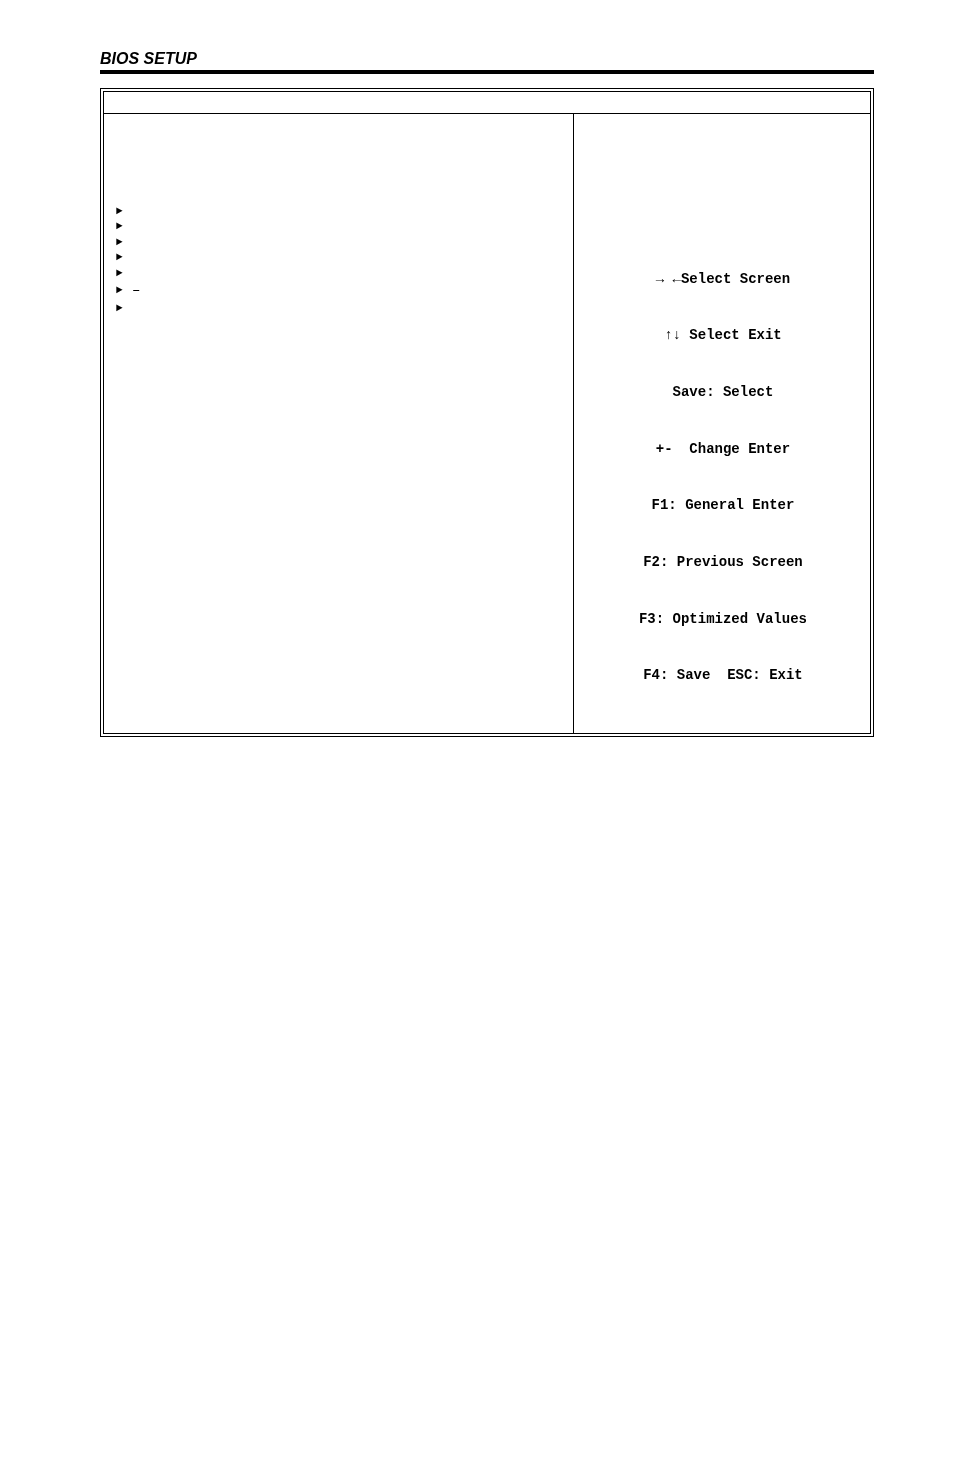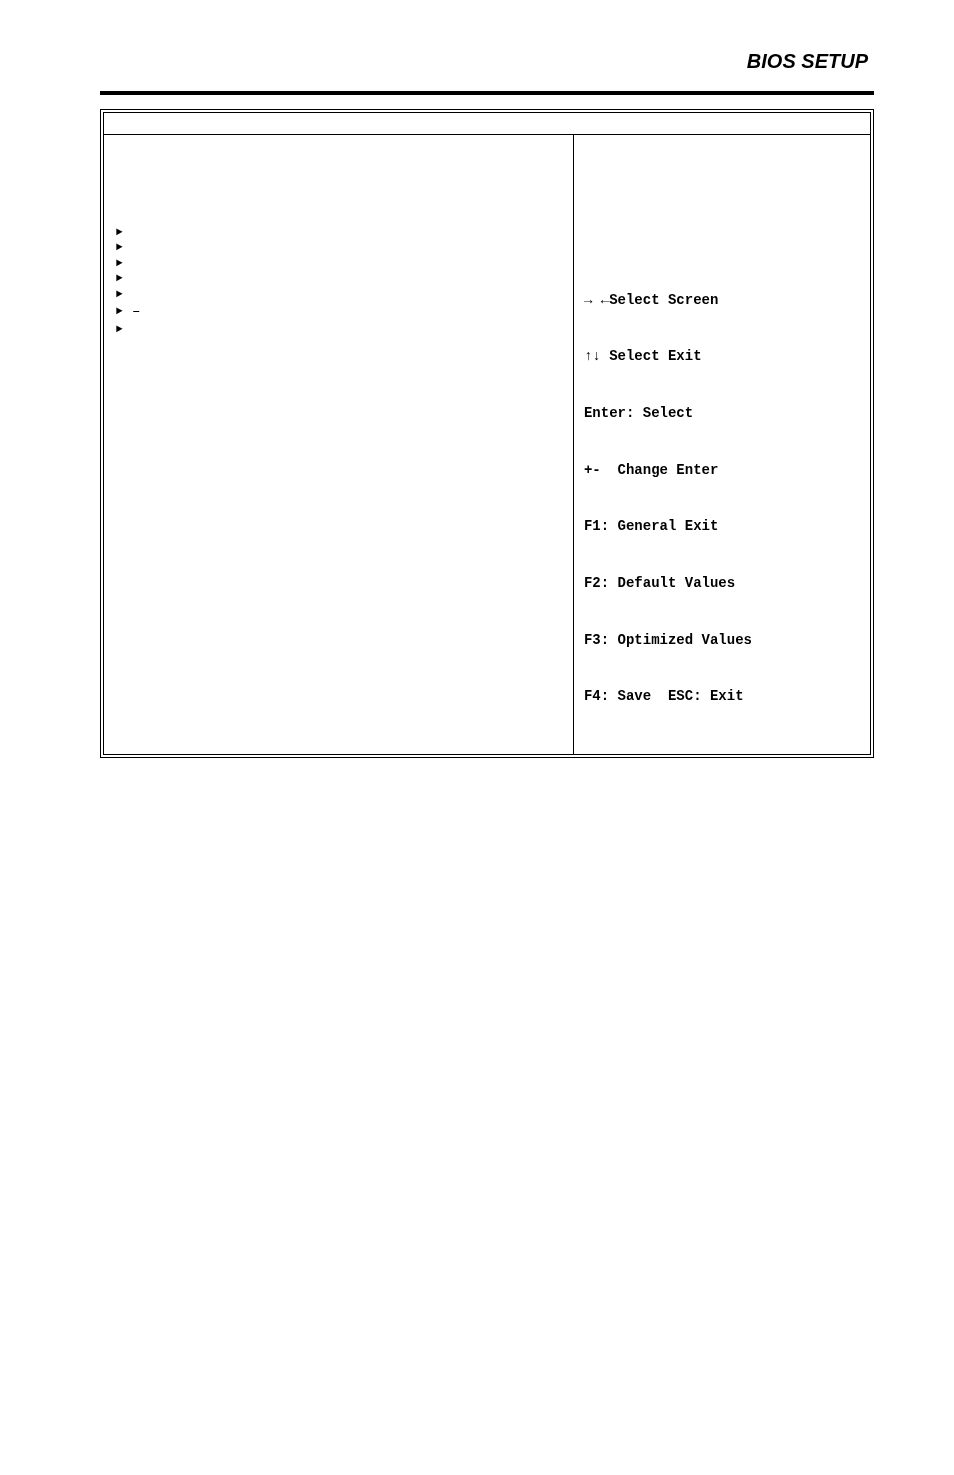--- a/index.html
+++ b/index.html
@@ -7,26 +7,26 @@
       width: 954px;
       height: 1475px;
       background: #fff;
       font-family: "Courier New", monospace;
       font-size: 14px;
       color: #000;
       position: relative;
       padding: 50px 80px 40px 100px;
     }
     .page-header {
-      text-align: right;
+      text-align: left;
       font-style: italic;
       font-weight: bold;
       font-family: Arial, sans-serif;
-      font-size: 20px;
-      margin-bottom: 18px;
+      font-size: 16px;
+      margin-bottom: 2px;
       padding-right: 6px;
     }
     .header-rule {
       border: none;
       border-top: 4px solid #000;
       margin-bottom: 14px;
     }
     .bios-frame {
       border: 4px double #000;
       padding: 0;
@@ -47,20 +47,21 @@
       padding: 10px 12px 18px 12px;
       border-right: 1px solid #000;
       min-height: 260px;
     }
     .right-pane {
       flex: 1;
       padding: 10px 8px 10px 10px;
       font-weight: bold;
       white-space: pre;
       line-height: 1.35;
+      text-align: center;
     }
     .item-row {
       display: flex;
       align-items: center;
       line-height: 1.4;
       white-space: pre;
     }
     .marker {
       font-size: 11px;
       width: 16px;
@@ -116,24 +117,24 @@
       <div class="item-row">
         <span class="marker">►</span>
         <span></span>
       </div>
     </div>
 
     <div class="right-pane">
       <div class="right-spacer"></div>
       <div class="help-line">→ ←Select Screen</div>
       <div class="help-line">↑↓ Select Exit</div>
-      <div class="help-line">Enter: Select</div>
+      <div class="help-line">Save: Select</div>
       <div class="help-line">+-  Change Enter</div>
-      <div class="help-line">F1: General Exit</div>
-      <div class="help-line">F2: Default Values</div>
+      <div class="help-line">F1: General Enter</div>
+      <div class="help-line">F2: Previous Screen</div>
       <div class="help-line">F3: Optimized Values</div>
       <div class="help-line">F4: Save  ESC: Exit</div>
     </div>
   </div>
 </div>
 
 <div class="page-footer">
   <span></span>
   <span></span>
 </div>

